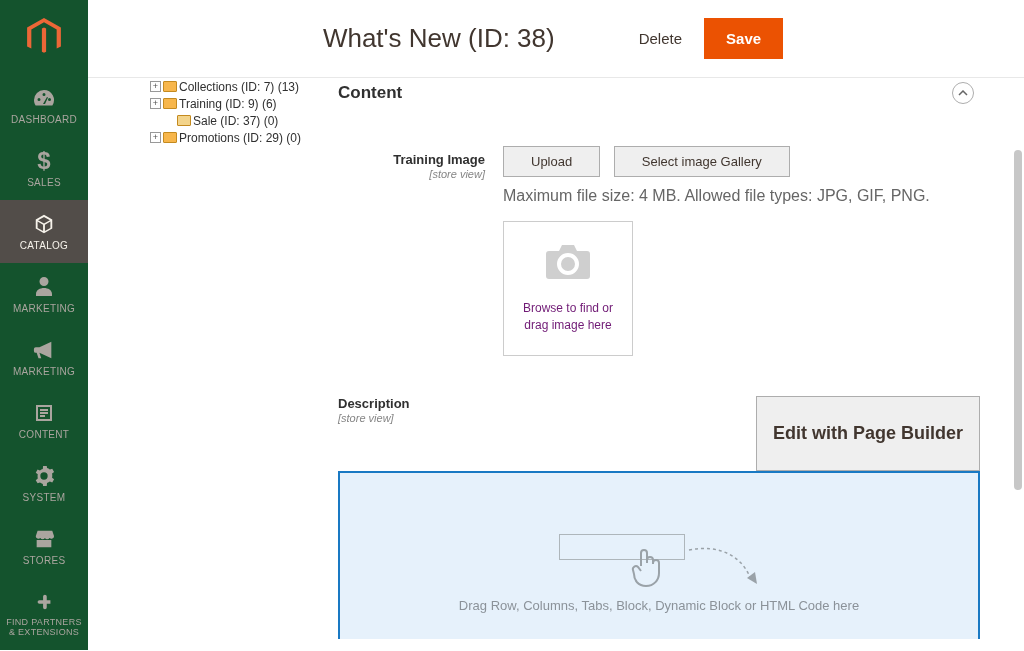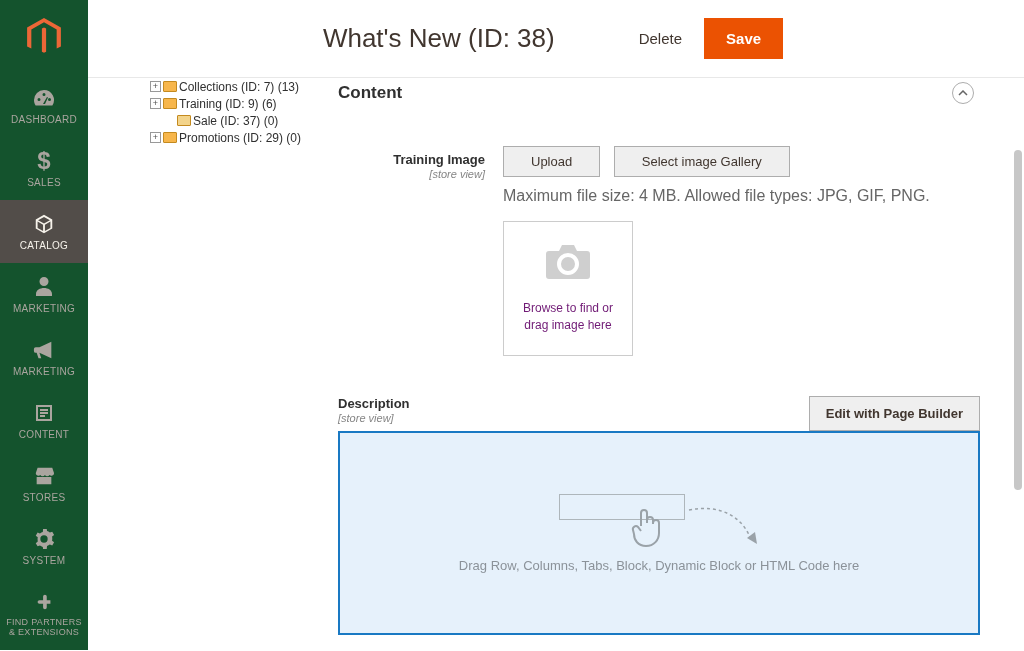--- a/index.html
+++ b/index.html
@@ -52,21 +52,21 @@
 .btn-secondary { background: #efefef; border: 1px solid #adadad; color: #41362f; font-size: 13px; padding: 7px 27px; cursor: pointer; margin-right: 10px; }
 .hint { font-size: 16px; color: #666; margin-top: 10px; }
 
 .image-drop { width: 130px; height: 135px; border: 1px solid #ccc; margin-top: 16px; display: flex; flex-direction: column; align-items: center; justify-content: center; padding: 10px; text-align: center; }
 .image-drop .cam { color: #c9c9c9; }
 .image-drop .link-text { color: #701a75; font-size: 12px; margin-top: 16px; line-height: 1.4; cursor: pointer; }
 
 .desc-row { margin-top: 40px; position: relative; }
 .desc-header { display: flex; justify-content: space-between; align-items: flex-start; }
 .desc-label-block { }
-.btn-edit-pb { background: #efefef; border: 1px solid #adadad; color: #41362f; font-size: 13px; font-weight: 600; padding: 9px 16px; cursor: pointer; }
+.btn-edit-pb { background: #efefef; border: 1px solid #adadad; color: #41362f; font-size: 18px; font-weight: 600; padding: 26px 16px; cursor: pointer; }
 
 .pb-area { margin-top: 0px; height: 204px; border: 2px solid #1979c3; background: #e6f1fb; display: flex; flex-direction: column; align-items: center; justify-content: center; gap: 8px; position: relative; }
 .pb-illust { position: relative; width: 200px; height: 56px; }
 .pb-rect { position: absolute; left: 0; top: 0; width: 126px; height: 26px; border: 1px solid #aeb6bb; background: transparent; }
 .pb-hand { position: absolute; left: 70px; top: 12px; }
 .pb-arrow { position: absolute; left: 128px; top: 10px; }
 .pb-text { color: #8b9299; font-size: 13px; }
 </style>
 </head>
 <body>
@@ -118,33 +118,33 @@
   <div class="nav-item">
     <div class="icon">
         <svg width="20" height="20" viewBox="0 0 20 20">
           <path fill="currentColor" d="M2 2h16v16H2V2zm2 2v12h12V4H4zm2 2h8v2H6V6zm0 3h8v2H6V9zm0 3h5v2H6v-2z"></path>
         </svg>
       </div>
     <div class="label">CONTENT</div>
   </div>
   <div class="nav-item">
     <div class="icon">
+        <svg width="22" height="22" viewBox="0 0 24 24">
+          <path fill="currentColor" d="M12 8a4 4 0 1 0 0 8 4 4 0 0 0 0-8zm9 4c0 .6-.1 1.2-.2 1.8l2.2 1.7-2 3.5-2.6-1c-.9.7-2 1.3-3.1 1.6L15 23h-4l-.3-2.4c-1.1-.3-2.2-.9-3.1-1.6l-2.6 1-2-3.5 2.2-1.7C5.1 13.2 5 12.6 5 12s.1-1.2.2-1.8L3 8.5l2-3.5 2.6 1c.9-.7 2-1.3 3.1-1.6L11 1h4l.3 2.4c1.1.3 2.2.9 3.1 1.6l2.6-1 2 3.5-2.2 1.7c.1.6.2 1.2.2 1.8z"></path>
+        </svg>
+      </div>
+    <div class="label">SYSTEM</div>
+  </div>
+  <div class="nav-item">
+    <div class="icon">
         <svg width="22" height="20" viewBox="0 0 24 20">
           <path fill="currentColor" d="M3 1h18l2 6a3 3 0 0 1-5 2 3 3 0 0 1-5 0 3 3 0 0 1-5 0 3 3 0 0 1-5-2l2-6zm1 10h16v8H4v-8z"></path>
         </svg>
       </div>
     <div class="label">STORES</div>
-  </div>
-  <div class="nav-item">
-    <div class="icon">
-        <svg width="22" height="22" viewBox="0 0 24 24">
-          <path fill="currentColor" d="M12 8a4 4 0 1 0 0 8 4 4 0 0 0 0-8zm9 4c0 .6-.1 1.2-.2 1.8l2.2 1.7-2 3.5-2.6-1c-.9.7-2 1.3-3.1 1.6L15 23h-4l-.3-2.4c-1.1-.3-2.2-.9-3.1-1.6l-2.6 1-2-3.5 2.2-1.7C5.1 13.2 5 12.6 5 12s.1-1.2.2-1.8L3 8.5l2-3.5 2.6 1c.9-.7 2-1.3 3.1-1.6L11 1h4l.3 2.4c1.1.3 2.2.9 3.1 1.6l2.6-1 2 3.5-2.2 1.7c.1.6.2 1.2.2 1.8z"></path>
-        </svg>
-      </div>
-    <div class="label">SYSTEM</div>
   </div>
   <div class="nav-item last">
     <div class="icon">
         <svg width="22" height="22" viewBox="0 0 24 24">
           <path fill="currentColor" d="M19 14v-4h-4V6a2 2 0 1 0-4 0v4H7a2 2 0 1 0 0 4h4v4a2 2 0 1 0 4 0v-4h4z"></path>
         </svg>
       </div>
     <div class="label">FIND PARTNERS &amp; EXTENSIONS</div>
   </div>
 </div>

